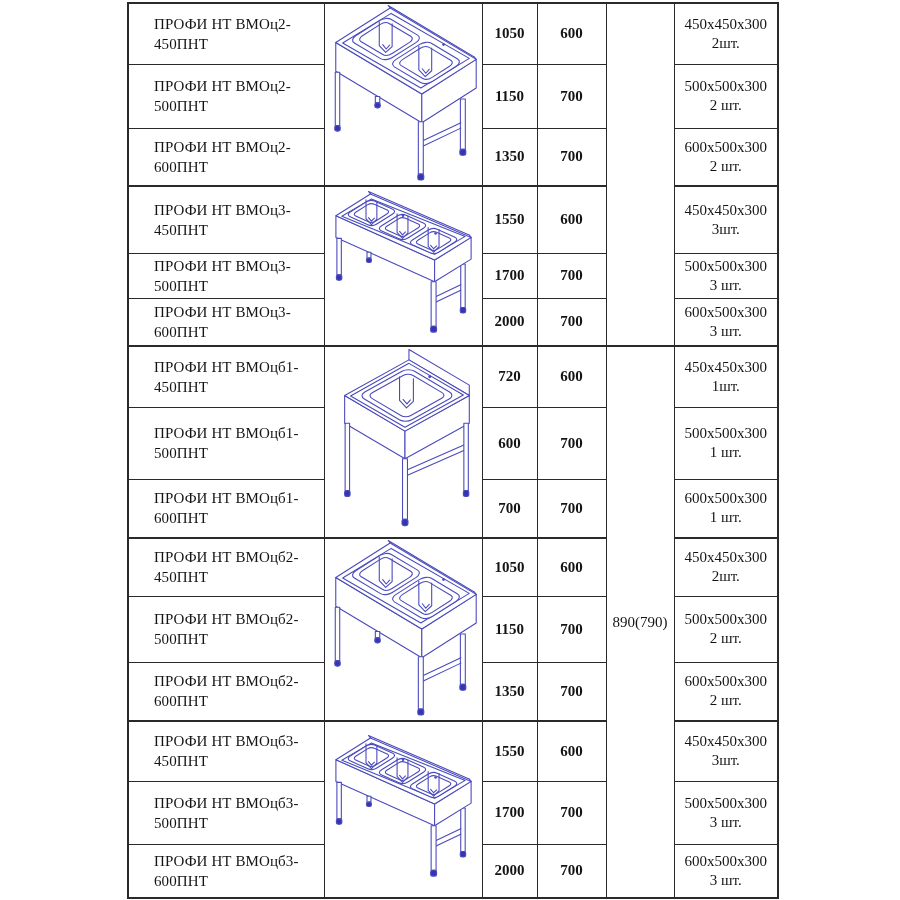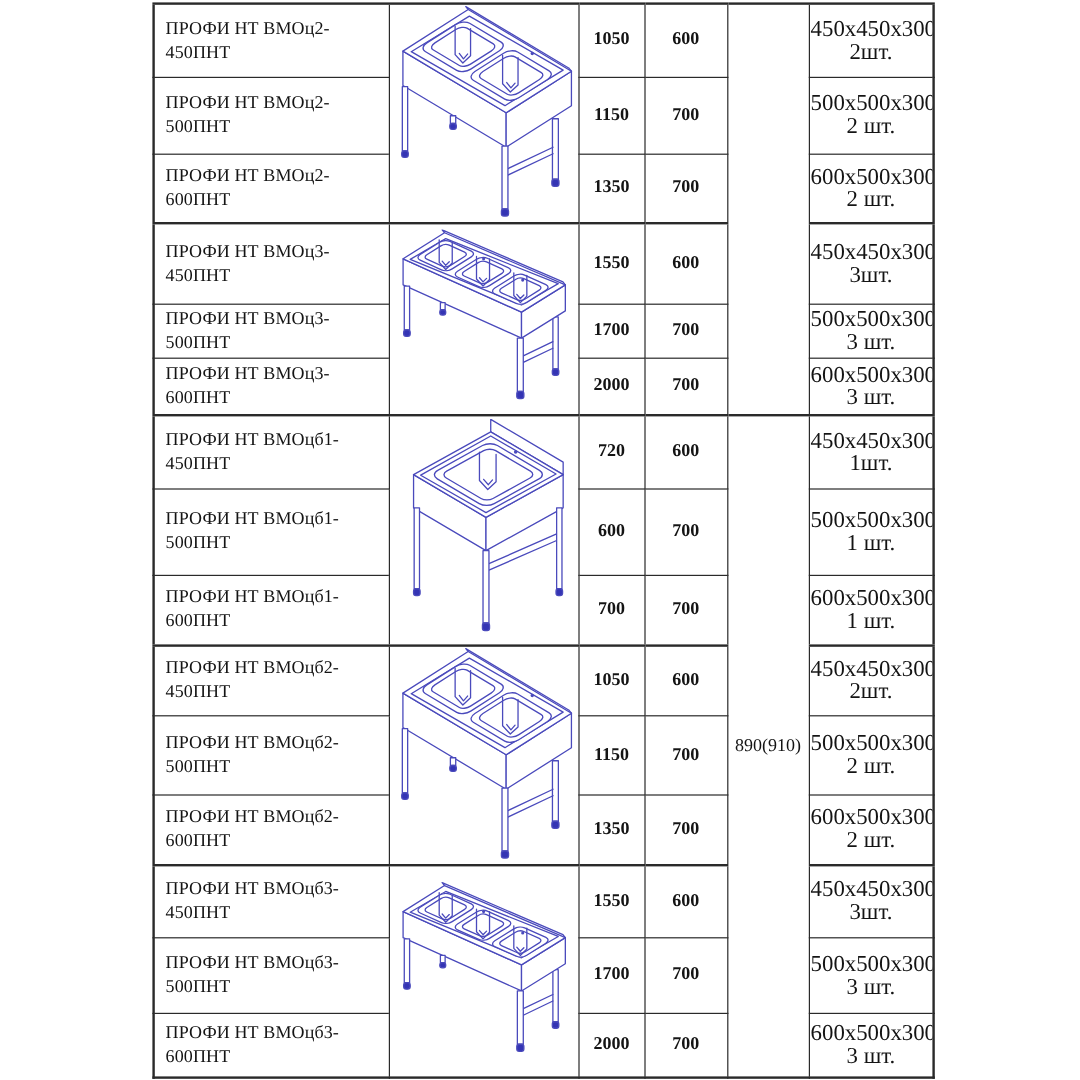--- a/index.html
+++ b/index.html
@@ -25,34 +25,34 @@
   }
   table.spec td {
     border: 1px solid #2a2a2a;
     vertical-align: middle;
     overflow: hidden;
     background: #ffffff;
   }
   tr.gs > td { border-top-width: 2px; }
 
   td.name {
-    padding: 2px 4px 2px 9px;
+    padding: 2px 4px 2px 25px;
     font-size: 15px;
     line-height: 20px;
     text-align: left;
     letter-spacing: 0.1px;
   }
   td.num {
     text-align: center;
     font-size: 15px;
     font-weight: bold;
   }
   td.bowl {
     text-align: center;
-    font-size: 19px;
+    font-size: 15px;
     line-height: 19px;
     padding: 2px 1px;
   }
   td.hcol {
     text-align: center;
     font-size: 15px;
     padding: 0;
   }
   td.img {
     padding: 0;
@@ -272,21 +272,21 @@
       <span class="l">ПРОФИ НТ ВМОцб1-</span>
       <span class="l">450ПНТ</span>
     </td>
     <td class="img" rowspan="3">
       <svg width="158" height="186" viewBox="0 0 158 188">
               <use href="#sink1"></use>
             </svg>
     </td>
     <td class="num">720</td>
     <td class="num">600</td>
-    <td class="hcol" rowspan="9">890(910)</td>
+    <td class="hcol" rowspan="9">890(790)</td>
     <td class="bowl">
       <span class="l">450x450x300</span>
       <span class="l">1шт.</span>
     </td>
   </tr>
   <tr style="height:72px">
     <td class="name">
       <span class="l">ПРОФИ НТ ВМОцб1-</span>
       <span class="l">500ПНТ</span>
     </td>

